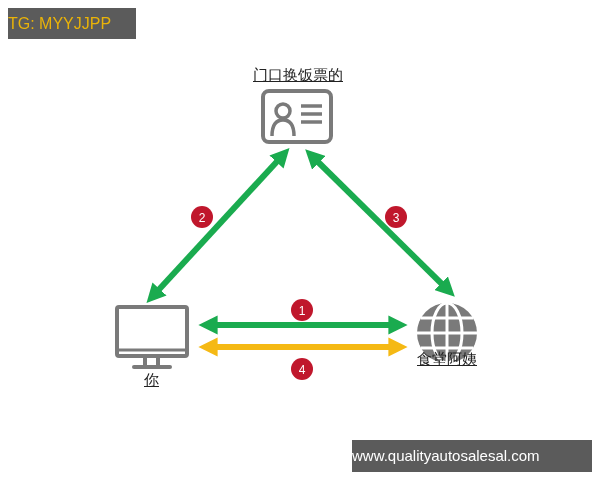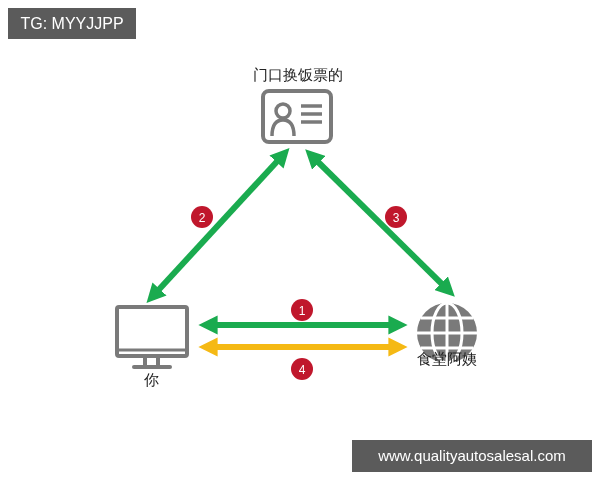--- a/index.html
+++ b/index.html
@@ -1,22 +1,22 @@
 <!DOCTYPE html>
 <html><head>
 <meta charset="utf-8">
 <style>
   html, body { margin:0; padding:0; }
   body { width:600px; height:480px; background:#ffffff; position:relative; overflow:hidden;
          font-family:"DejaVu Sans", sans-serif; }
   .tag { position:absolute; left:8px; top:8px; width:128px; height:31px; background:#5b5b5b;
-         color:#ffffff; font-family:"Liberation Sans", sans-serif; font-size:16px; line-height:31px; text-align:center; }
+         color:#eab308; font-family:"Liberation Sans", sans-serif; font-size:16px; line-height:31px; }
   .url { position:absolute; left:352px; top:440px; width:240px; height:32px; background:#5b5b5b;
-         color:#fff; font-family:"Liberation Sans", sans-serif; font-size:15px; line-height:32px; text-align:center; }
-  .label { position:absolute; font-size:15px; color:#222; white-space:nowrap; }
+         color:#fff; font-family:"Liberation Sans", sans-serif; font-size:15px; line-height:32px; text-align:left; }
+  .label { position:absolute; font-size:15px; color:#222; white-space:nowrap;text-decoration:underline; }
   svg.diagram { position:absolute; left:0; top:0; }
   .badge-text { font-family:"Liberation Sans", sans-serif; font-size:12px; fill:#fff; }
 </style>
 </head>
 <body>
 
 <div class="tag">TG: MYYJJPP</div>
 
 <svg class="diagram" width="600" height="480" viewBox="0 0 600 480">
   <defs>

